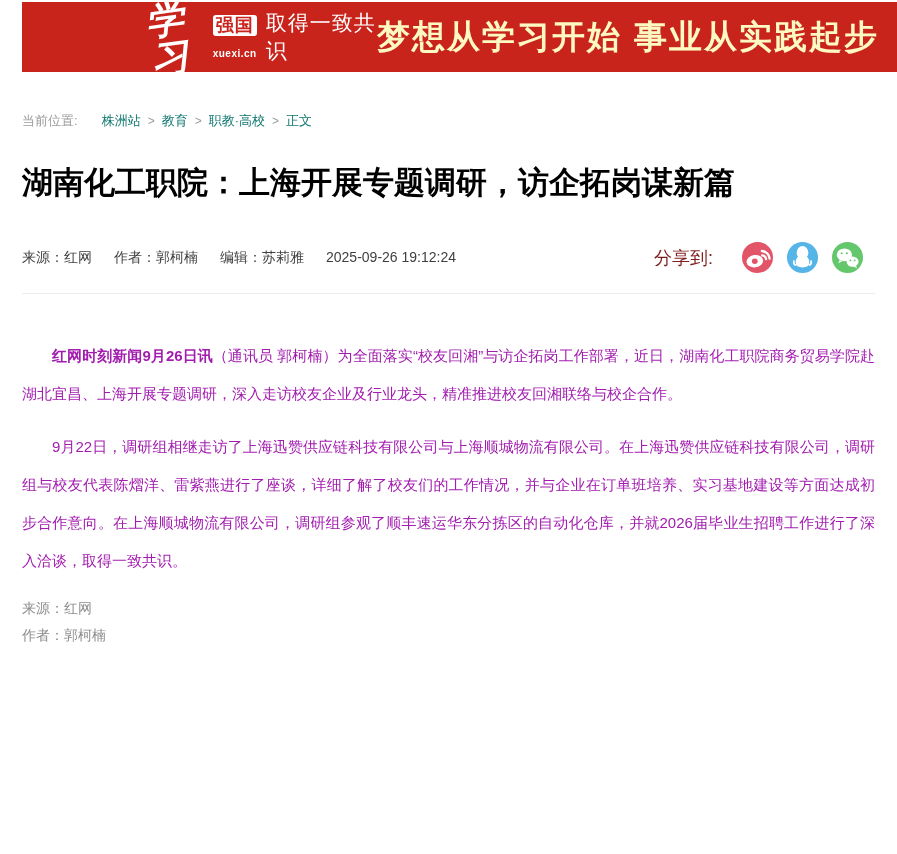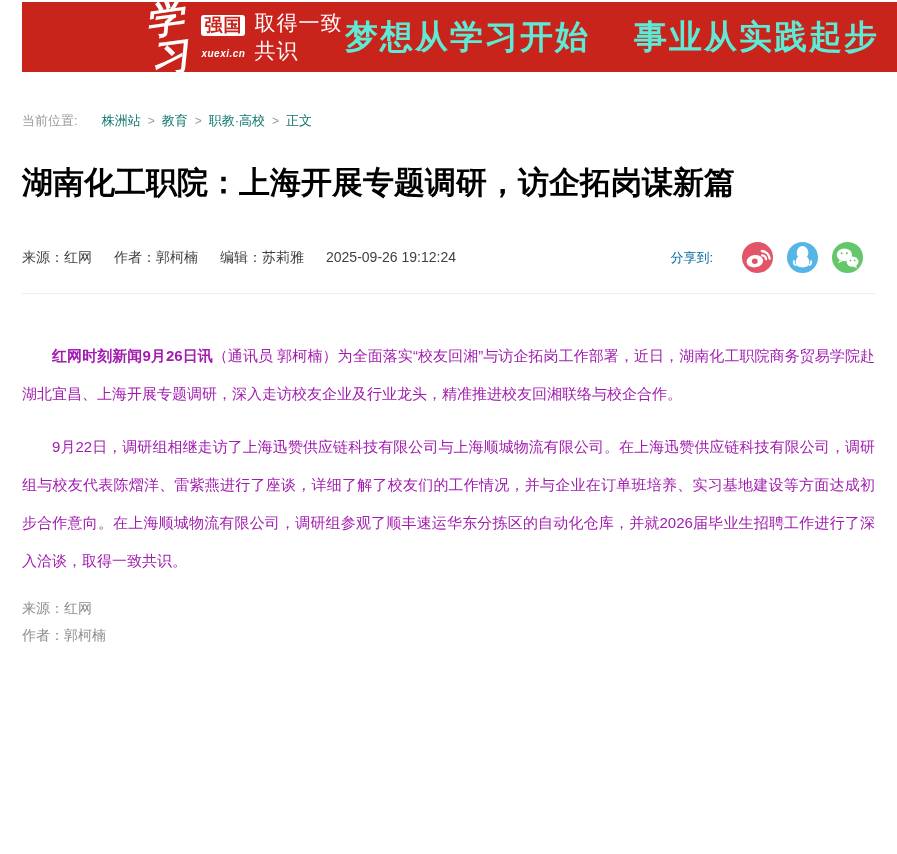--- a/index.html
+++ b/index.html
@@ -8,38 +8,38 @@
           font-family:"Liberation Sans","DejaVu Sans",sans-serif; }
 
   
   .banner { margin:2px 0 0 22px; height:70px; background:#c8241c; display:flex; align-items:center; }
   .logo { margin-left:126px; display:flex; align-items:center; text-decoration:none; cursor:pointer; }
   .logo-script { color:#fff; font:700 italic 38px "Liberation Serif","DejaVu Serif",serif;
                  transform:rotate(-8deg); letter-spacing:-2px; line-height:1; margin-right:4px; }
   .badge-col { display:flex; flex-direction:column; align-items:flex-end; }
   .logo-badge { background:#fff; color:#c8241c; font-weight:700; font-size:18px; line-height:21px;
                 padding:0 3px; border-radius:3px; letter-spacing:1px; }
-  .logo-domain { color:#fff; font-size:10px; font-weight:700; letter-spacing:.5px; margin-top:12px;font-style:italic; }
+  .logo-domain { color:#fff; font-size:10px; font-weight:700; letter-spacing:.5px; margin-top:12px; }
   .logo-platform { color:#fff; font-size:21px; margin-left:9px; letter-spacing:1px; }
-  .slogan { margin-left:auto; padding-right:18px; display:flex; gap:44px; color:#5eead4; white-space:nowrap;
+  .slogan { margin-left:auto; padding-right:18px; display:flex; gap:12px; color:#fef9c3; white-space:nowrap;
             font:700 33px "Liberation Serif","DejaVu Serif",serif; letter-spacing:2px; }
 
   
   .breadcrumb { margin:40px 22px 0; display:flex; align-items:center; gap:7px;
                 font-size:13px; color:#9b9b9b; }
   .bc-label { margin-right:17px; }
   .bc-item { color:#0f766e; text-decoration:none; cursor:pointer; }
   .bc-sep { font-size:12px; }
 
   
   .title { margin:32px 22px 0; font-size:31px; line-height:42px; font-weight:700; color:#000; }
   .meta-row { margin:38px 22px 0; display:flex; align-items:center; justify-content:space-between; height:31px; }
   .meta-left { font-size:14px; color:#3f3f3f; display:flex; gap:22px; }
   .share { display:flex; align-items:center; margin-right:12px; }
-  .share-label { font-size:13px; color:#0369a1; margin-right:15px; }
+  .share-label { font-size:18px; color:#7f1d1d; margin-right:15px; }
   .share-btn { width:31px; height:31px; margin-left:14px; display:block; cursor:pointer; }
   .share-btn svg { width:31px; height:31px; display:block; }
 
   .divider { margin:20px 22px 0; border:none; border-top:1px solid #ededed; height:0; }
 
   
   .body { margin:43px 22px 0; }
   .body p { margin:0 0 15px; font-size:15px; line-height:38px; color:#a21caf;
             text-align:justify; text-indent:2em; }
   .body strong { font-weight:700; }

